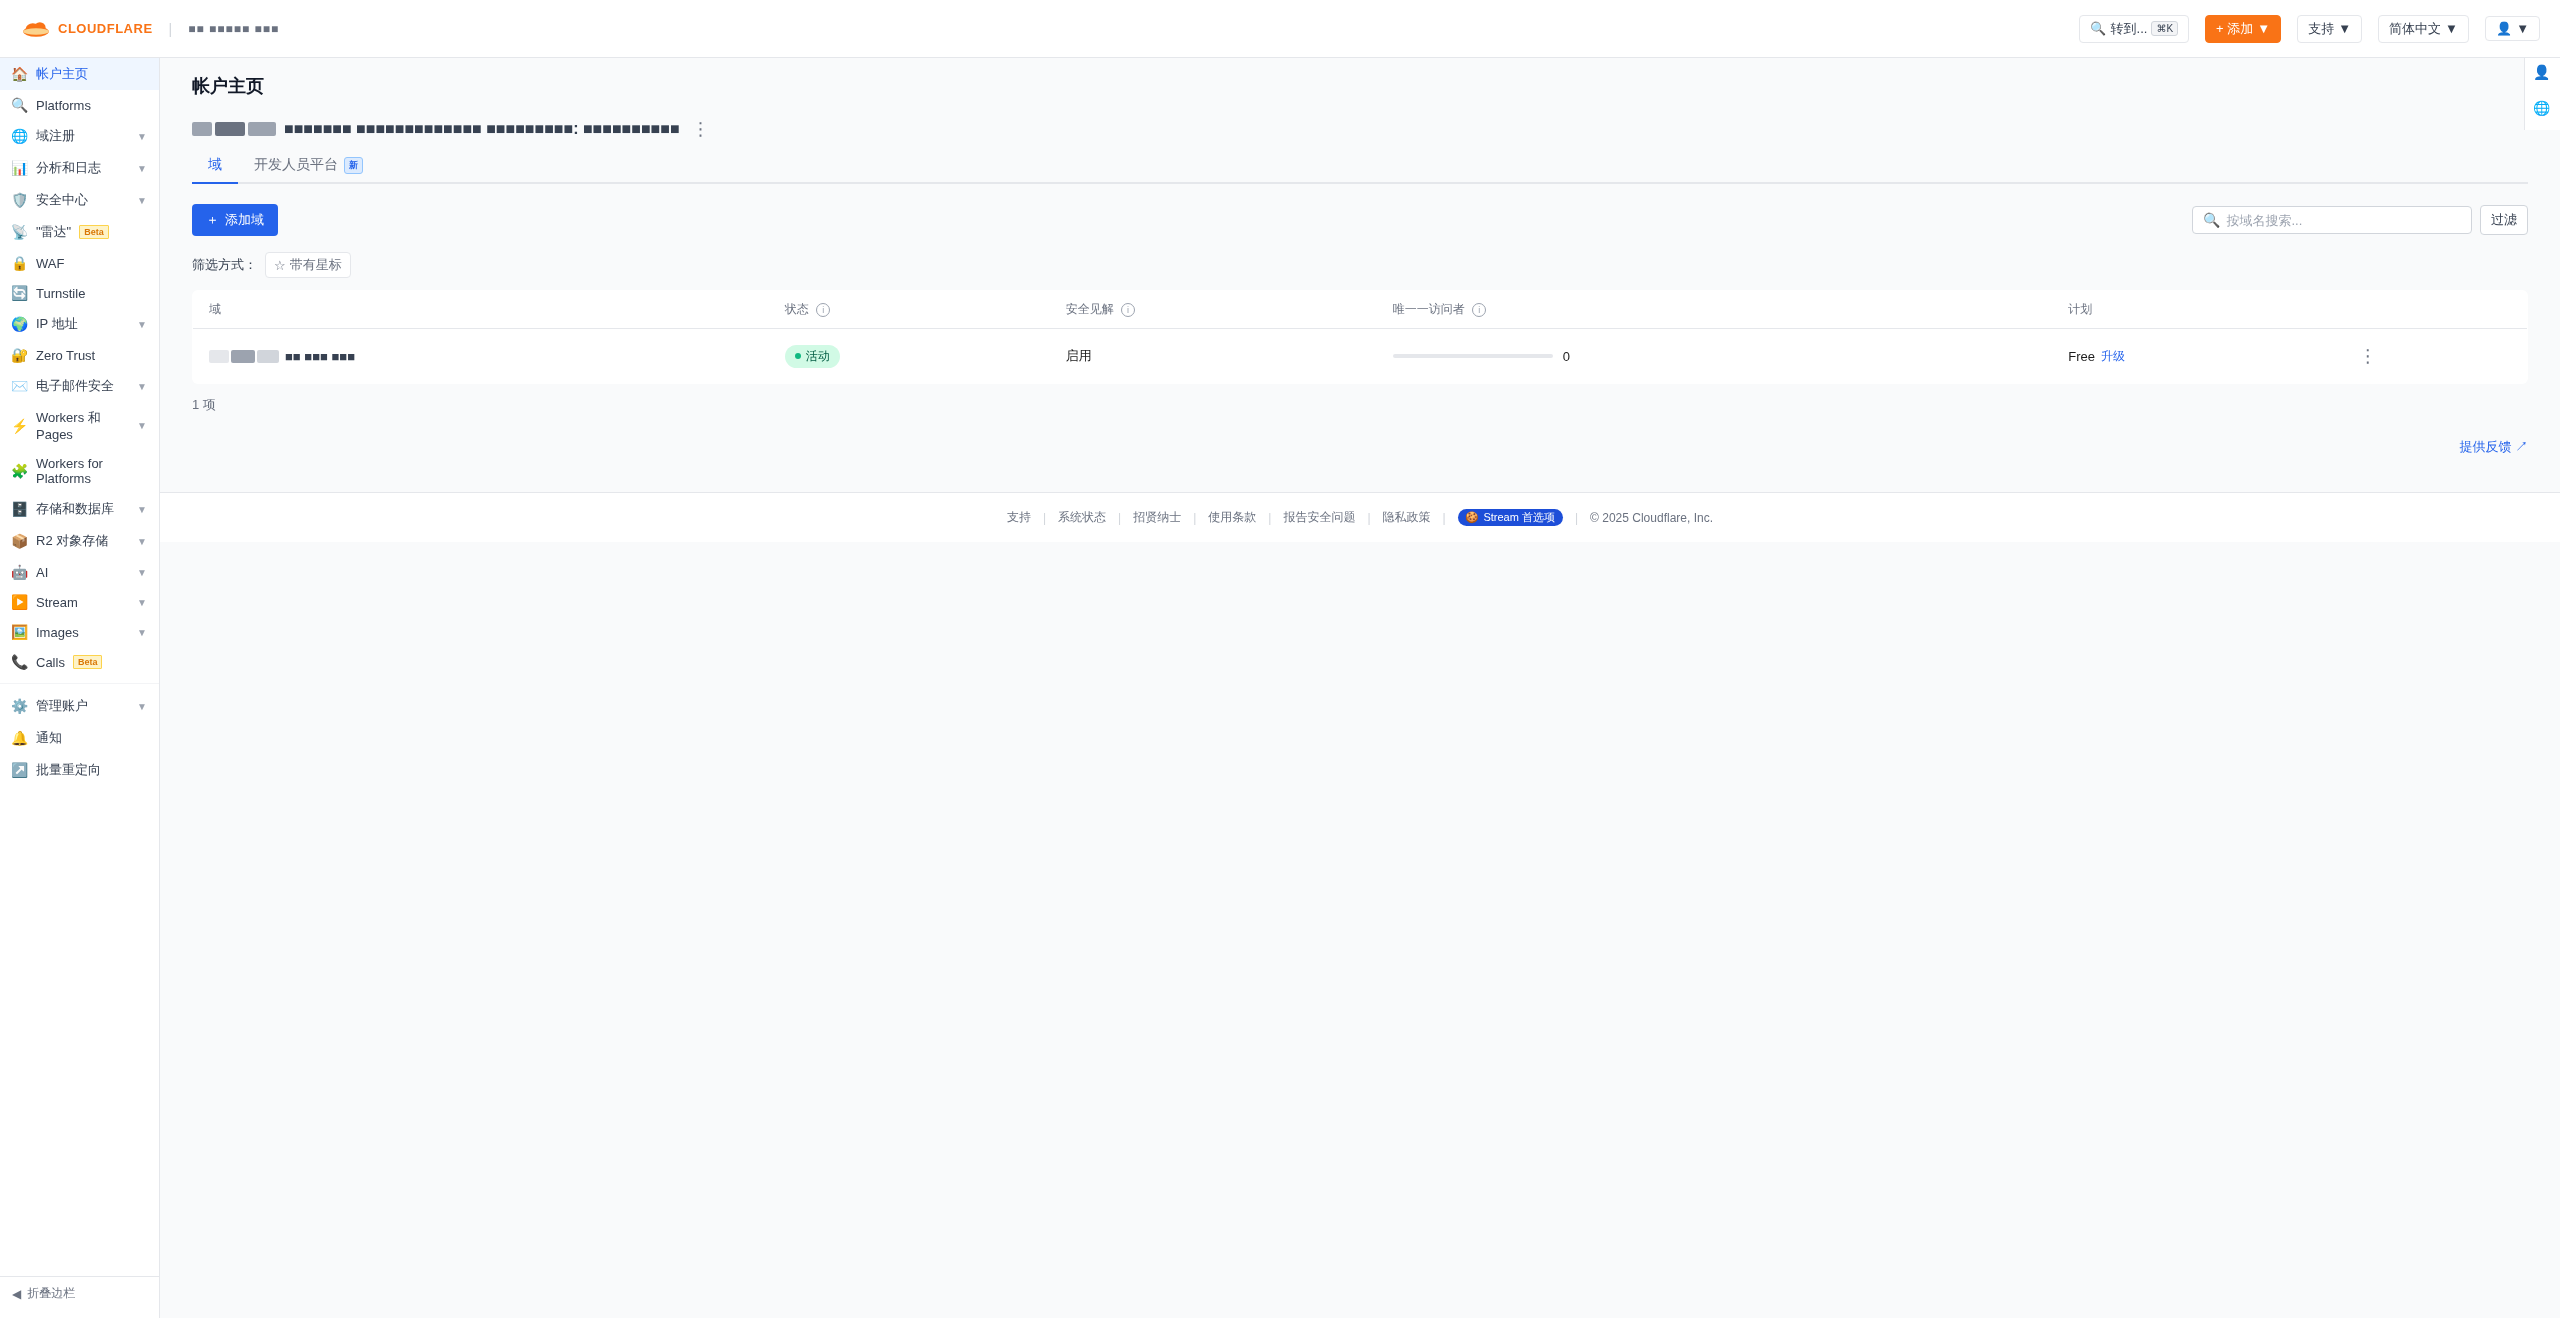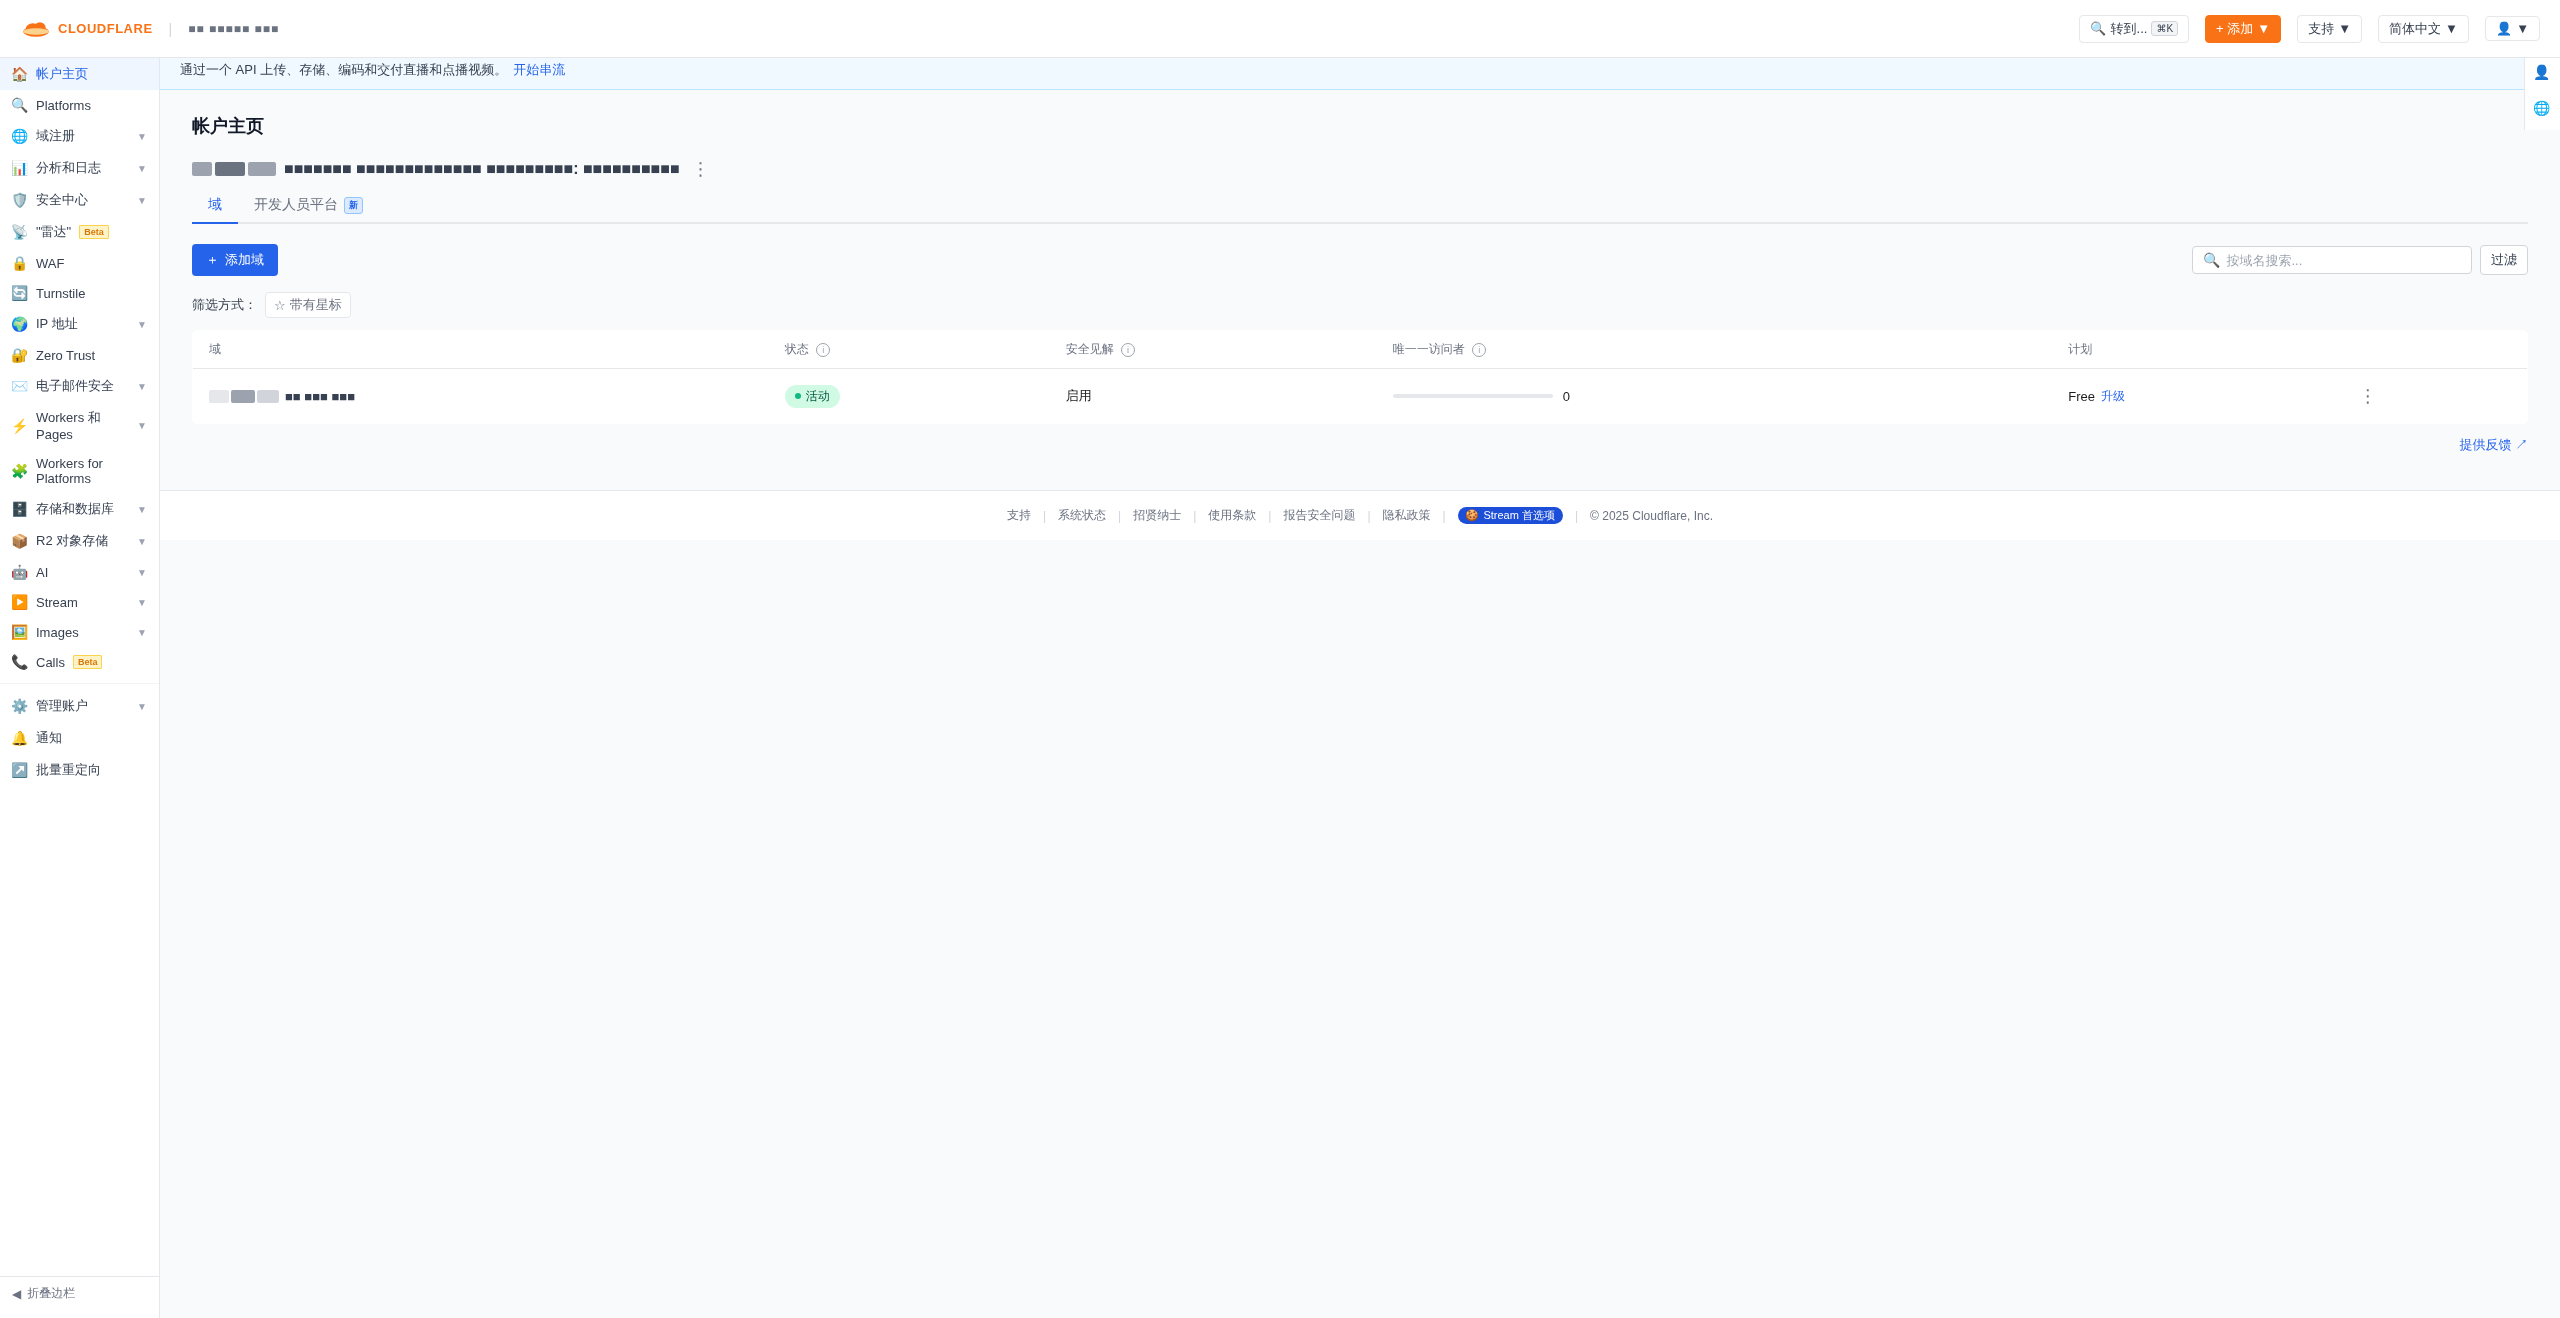--- a/index.html
+++ b/index.html
@@ -301,25 +301,20 @@
       <span>批量重定向</span>
     </div>
     <div class="sidebar-footer">
       <span>◀</span>
       <span>折叠边栏</span>
     </div>
   </aside>
 
   <div class="main">
 
-    <div class="banner">
-      <span>通过一个 API 上传、存储、编码和交付直播和点播视频。</span>
-      <a href="#">开始串流</a>
-      <button class="banner-close">✕</button>
-    </div>
 
     <div class="page-content">
       <div class="page-title">帐户主页</div>
 
       <div class="account-name">
 
         <span style="display:inline-flex; gap:3px; align-items:center;">
           <span style="width:20px;height:14px;background:#9ca3af;border-radius:2px;display:inline-block;"></span>
           <span style="width:30px;height:14px;background:#6b7280;border-radius:2px;display:inline-block;"></span>
           <span style="width:28px;height:14px;background:#9ca3af;border-radius:2px;display:inline-block;"></span>
@@ -418,20 +413,23 @@
                 <a href="#" class="upgrade-link">升级</a>
               </div>
             </td>
             <td>
               <button class="more-btn">⋮</button>
             </td>
           </tr>
         </tbody>
       </table>
 
+      <div class="count-row">
+        <span>1 项</span>
+      </div>
 
       <div class="feedback">
         <a href="#">
           <span>提供反馈</span>
           <span> ↗</span>
         </a>
       </div>
     </div>
 
     <footer class="footer">

